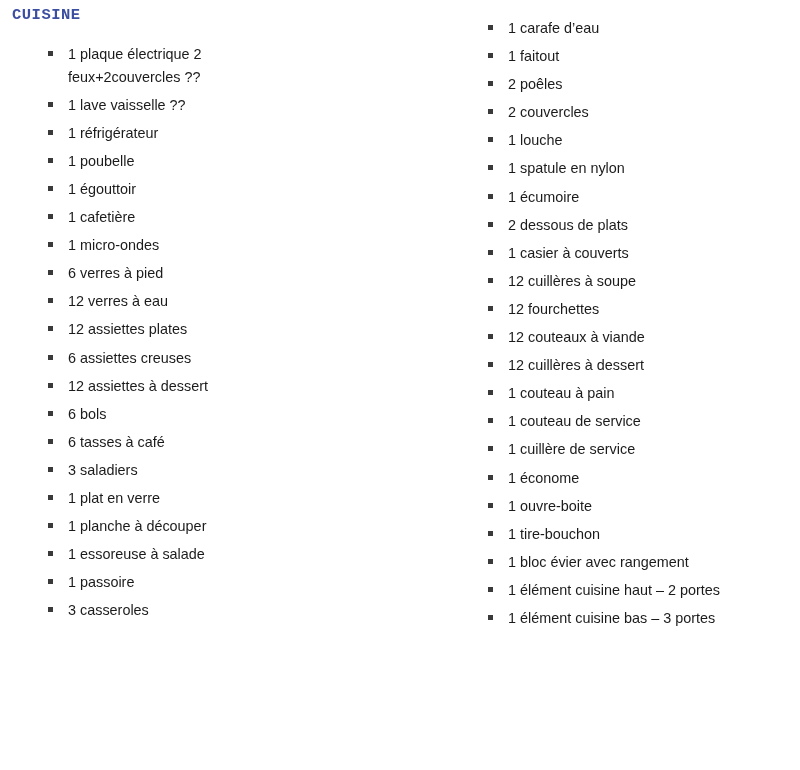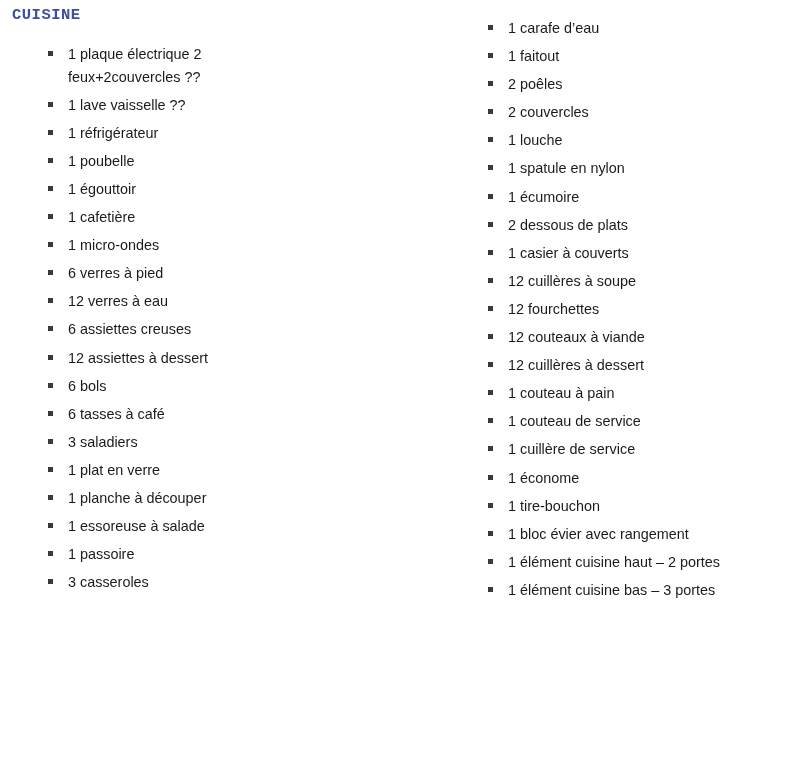--- a/index.html
+++ b/index.html
@@ -120,20 +120,24 @@
         <li>
             <span class="bullet"></span>
             <span class="txt">6 verres à pied</span>
           </li>
         <li>
             <span class="bullet"></span>
             <span class="txt">12 verres à eau</span>
           </li>
         <li>
             <span class="bullet"></span>
+            <span class="txt">12 assiettes plates</span>
+          </li>
+        <li>
+            <span class="bullet"></span>
             <span class="txt">6 assiettes creuses</span>
           </li>
         <li>
             <span class="bullet"></span>
             <span class="txt">12 assiettes à dessert</span>
           </li>
         <li>
             <span class="bullet"></span>
             <span class="txt">6 bols</span>
           </li>
@@ -230,20 +234,24 @@
             <span class="bullet"></span>
             <span class="txt">1 couteau de service</span>
           </li>
         <li>
             <span class="bullet"></span>
             <span class="txt">1 cuillère de service</span>
           </li>
         <li>
             <span class="bullet"></span>
             <span class="txt">1 économe</span>
+          </li>
+        <li>
+            <span class="bullet"></span>
+            <span class="txt">1 ouvre-boite</span>
           </li>
         <li>
             <span class="bullet"></span>
             <span class="txt">1 tire-bouchon</span>
           </li>
         <li>
             <span class="bullet"></span>
             <span class="txt">1 bloc évier avec rangement</span>
           </li>
         <li>

